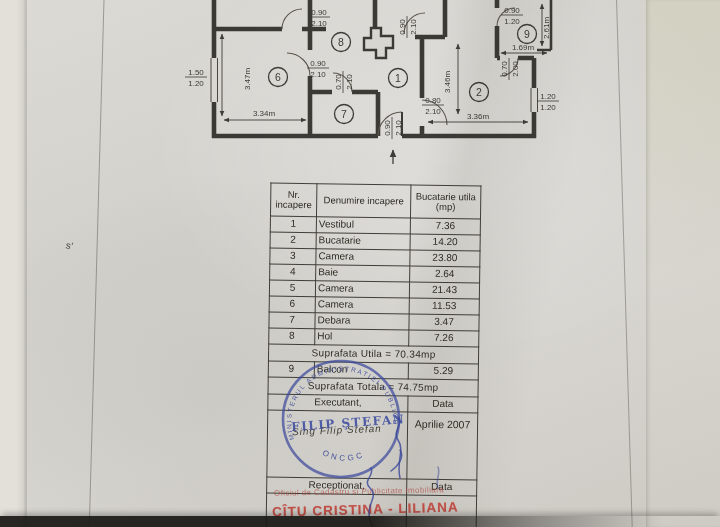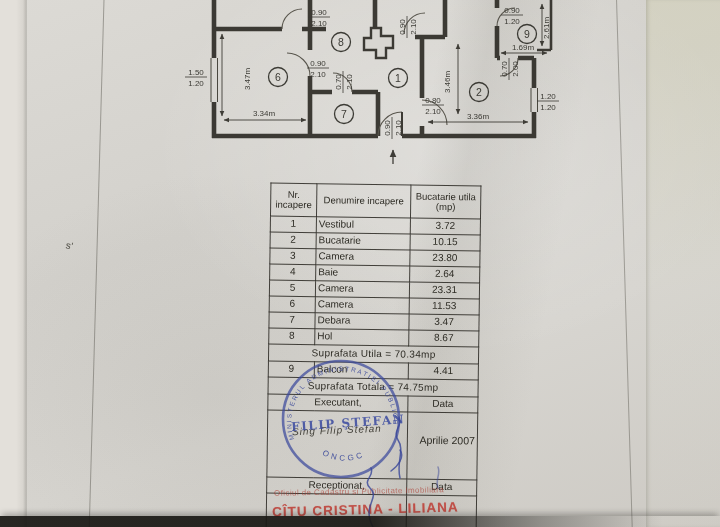--- a/index.html
+++ b/index.html
@@ -43,21 +43,21 @@
   .table-wrap{position:absolute;left:268px;top:184px;width:210px;z-index:2;transform:rotate(.8deg);}
   table.areas{border-collapse:collapse;width:100%;table-layout:fixed;font-size:10px;color:#2e2c25;}
   table.areas td{border:1.2px solid rgba(44,42,36,.88);padding:0 2px;height:15px;line-height:1.05;}
   td.c{text-align:center;} td.l{text-align:left;padding-left:4px;}
   tr.hdr td{height:32px;text-align:center;font-size:9.5px;vertical-align:middle;}
   tr.sum td{height:16px;text-align:center;font-size:10px;letter-spacing:.3px;}
   tr.sig td{height:66px;vertical-align:top;}
   tr.last td{height:40px;border-bottom:none;}
   .handwrite{display:inline-block;margin:14px 0 0 22px;transform:rotate(-3deg);
     font-style:italic;font-size:10px;letter-spacing:1px;color:#45433c;white-space:nowrap;}
-  .date-val{display:inline-block;margin-top:22px;width:100%;text-align:right;font-size:10.5px;}
+  .date-val{display:inline-block;margin-top:6px;width:100%;text-align:center;font-size:10.5px;}
 
   
   .name-stamp{position:absolute;left:291px;top:416px;z-index:3;transform:rotate(-4deg);
     font-family:"DejaVu Serif",serif;font-weight:bold;font-size:12px;letter-spacing:1.5px;
     color:#3a4aa0;opacity:.85;white-space:nowrap;}
   .red-office{position:absolute;left:274px;top:487px;z-index:2;transform:rotate(-1.2deg);
     font-size:8px;letter-spacing:.4px;color:rgba(172,56,46,.62);white-space:nowrap;}
   .red-name{position:absolute;left:272px;top:502px;z-index:2;transform:rotate(-1.6deg);
     font-weight:bold;font-size:13.5px;letter-spacing:1px;color:#bf4038;opacity:.88;
     text-shadow:0 0 1px rgba(191,64,56,.4);white-space:nowrap;}
@@ -214,64 +214,64 @@
         </colgroup>
       <tbody>
           <tr class="hdr">
         <td>Nr. incapere</td>
         <td>Denumire incapere</td>
         <td>Bucatarie utila (mp)</td>
       </tr>
       <tr>
             <td class="c">1</td>
             <td class="l">Vestibul</td>
-            <td class="c">3.72</td>
+            <td class="c">7.36</td>
           </tr>
       <tr>
             <td class="c">2</td>
             <td class="l">Bucatarie</td>
-            <td class="c">10.15</td>
+            <td class="c">14.20</td>
           </tr>
       <tr>
             <td class="c">3</td>
             <td class="l">Camera</td>
             <td class="c">23.80</td>
           </tr>
       <tr>
             <td class="c">4</td>
             <td class="l">Baie</td>
             <td class="c">2.64</td>
           </tr>
       <tr>
             <td class="c">5</td>
             <td class="l">Camera</td>
-            <td class="c">23.31</td>
+            <td class="c">21.43</td>
           </tr>
       <tr>
             <td class="c">6</td>
             <td class="l">Camera</td>
             <td class="c">11.53</td>
           </tr>
       <tr>
             <td class="c">7</td>
             <td class="l">Debara</td>
             <td class="c">3.47</td>
           </tr>
       <tr>
             <td class="c">8</td>
             <td class="l">Hol</td>
-            <td class="c">8.67</td>
+            <td class="c">7.26</td>
           </tr>
       <tr class="sum">
             <td colspan="3">Suprafata Utila = 70.34mp</td>
           </tr>
       <tr>
             <td class="c">9</td>
             <td class="l">Balcon</td>
-            <td class="c">4.41</td>
+            <td class="c">5.29</td>
           </tr>
       <tr class="sum">
             <td colspan="3">Suprafata Totala = 74.75mp</td>
           </tr>
       <tr>
         <td colspan="2" class="c">Executant,</td>
         <td class="c">Data</td>
       </tr>
       <tr class="sig">
         <td colspan="2">

